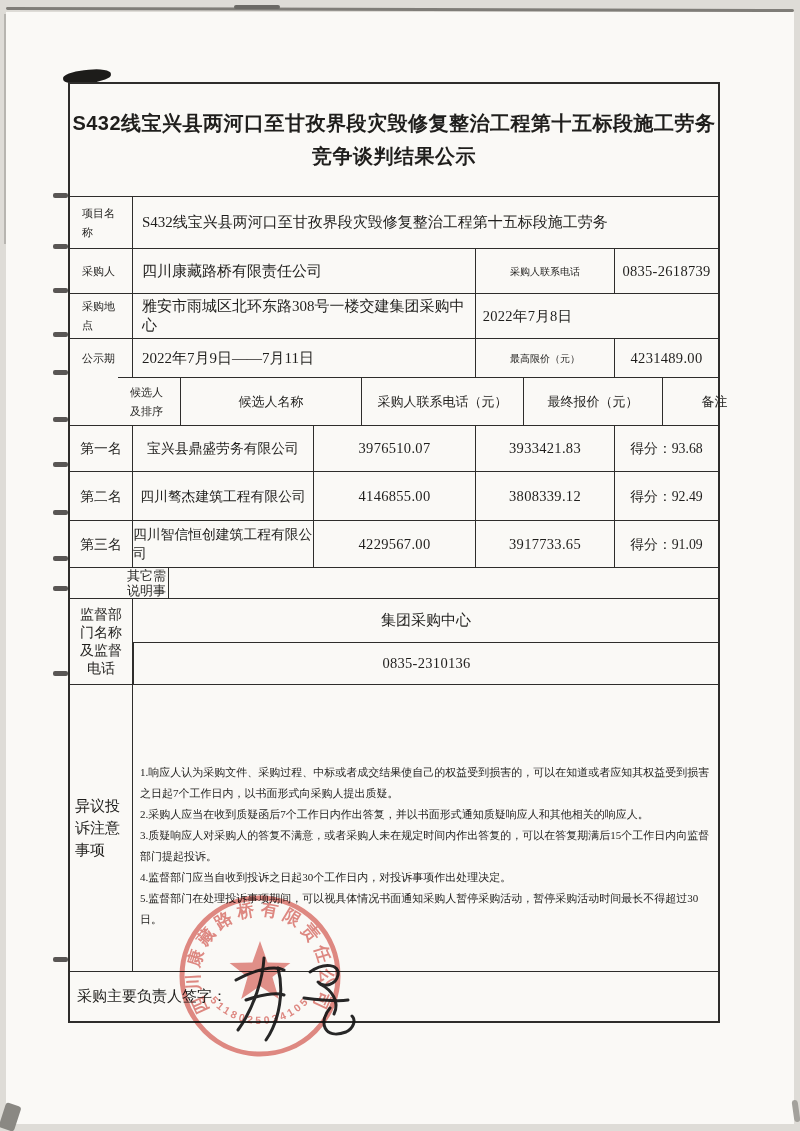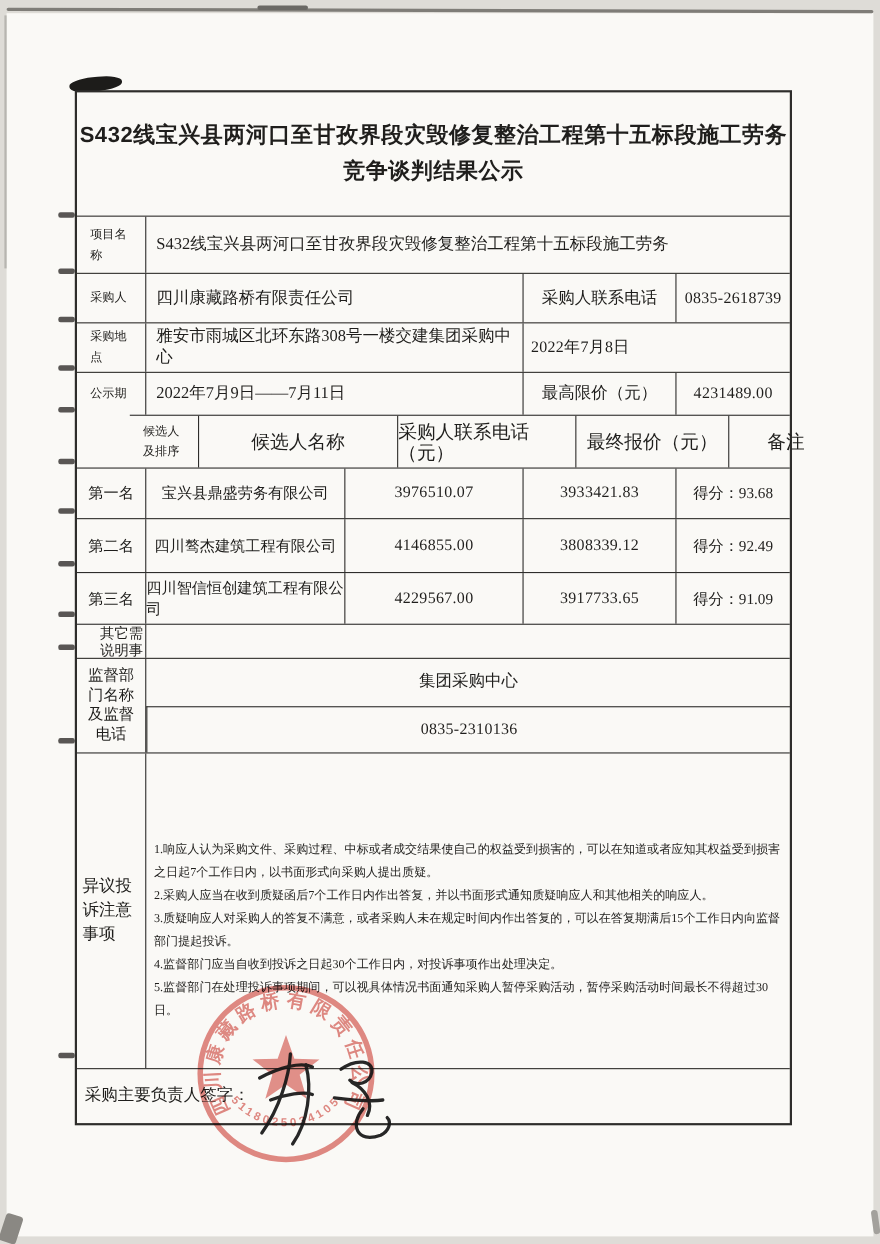--- a/index.html
+++ b/index.html
@@ -54,27 +54,27 @@
   .h-sup{height:85px;}
   .h-obj{height:286px;}
   .h-sign{height:49px;}
 
   .title-cell{
     width:100%;display:flex;align-items:center;justify-content:center;text-align:center;
     font-family:"Liberation Sans","DejaVu Sans",sans-serif;font-weight:bold;
     font-size:20px;line-height:33px;white-space:pre-line;letter-spacing:.5px;
   }
   .lbl{white-space:pre-line;justify-content:flex-start;text-align:left;padding-left:12px;font-size:11px;}
-  .lbl.small{font-size:13px;line-height:15px;padding-left:21px;}
+  .lbl.small{font-size:13px;line-height:15px;padding-left:21px;margin-left:36px;}
   .lbl.c4{justify-content:center;text-align:center;padding-left:0;font-size:14px;line-height:18px;}
   .lbl.c3{font-size:15px;line-height:22px;padding-left:5px;}
   .left{justify-content:flex-start;text-align:left;padding-left:9px;}
-  .mid-lbl{font-size:15px;}
+  .mid-lbl{font-size:10px;}
   .num{font-size:14.5px;letter-spacing:.3px;}
-  .chead{font-size:17px;}
+  .chead{font-size:13px;}
   .cname{font-size:13.8px;}
   .stack{display:flex;flex-direction:column;}
   .stack .sub{width:100%;box-sizing:border-box;}
   .stack .sub + .sub{border-top:1.5px solid var(--ln);}
   .sub-a{height:43px;}
   .sub-b{flex:1;}
   .obj-content{align-items:center;justify-content:flex-start;}
   .obj-text{white-space:pre-line;font-size:11px;line-height:21px;padding:6px 8px 6px 7px;text-align:left;margin-top:35px;}
   .sign-cell{width:648px;justify-content:flex-start;text-align:right;padding-left:7px;font-size:15px;}
 

